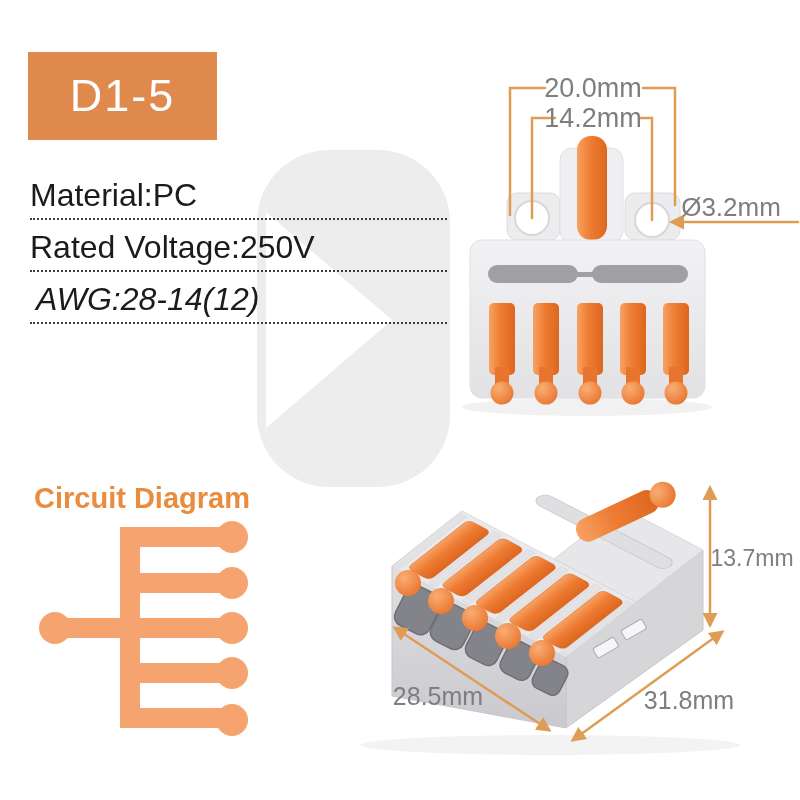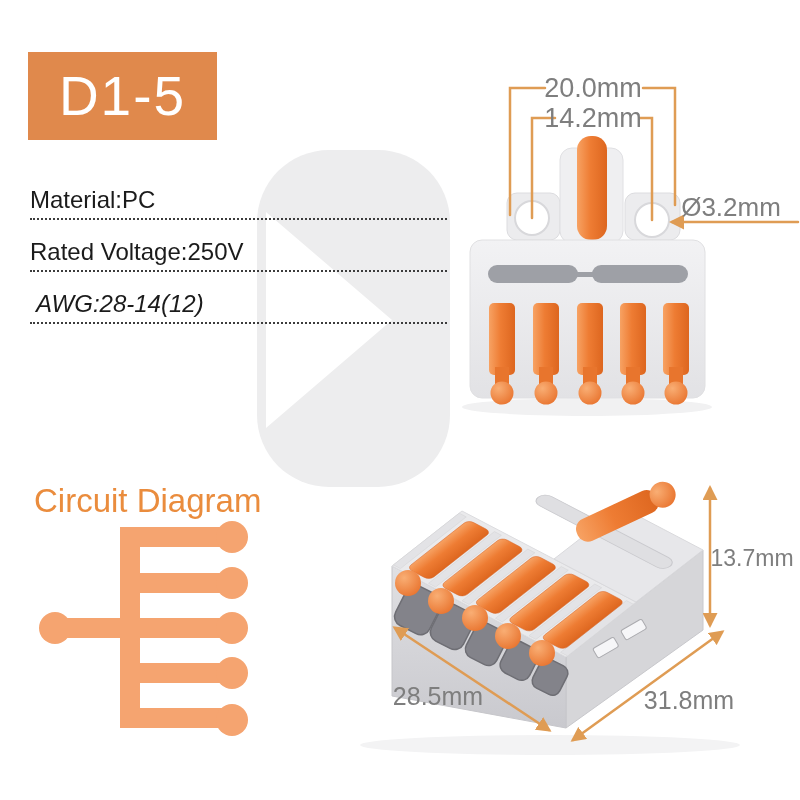--- a/index.html
+++ b/index.html
@@ -6,30 +6,30 @@
   .canvas{position:relative;width:800px;height:800px;background:#fff;overflow:hidden;
           font-family:"Liberation Sans", sans-serif;}
   
   .wm-box{position:absolute;left:257px;top:150px;width:193px;height:337px;
           border-radius:72px;background:var(--watermark,#EDEDEE);z-index:0;}
   .wm-tri{position:absolute;left:266px;top:212px;width:126px;height:216px;background:#fff;
           clip-path:polygon(0 0,100% 50%,0 100%);z-index:0;}
   
   .badge{position:absolute;left:28px;top:52px;width:189px;height:88px;z-index:2;
          background:var(--badge-bg,#E0894C);color:var(--badge-text,#fff);
-         font-size:55px;line-height:88px;text-align:center;letter-spacing:2px;}
+         font-size:45px;line-height:88px;text-align:center;letter-spacing:2px;}
   
   .specs{position:absolute;left:30px;top:168px;width:417px;z-index:2;}
   .spec-row{height:46px;border-bottom:2px dotted var(--dotted-line,#3C3C3C);
             display:flex;align-items:flex-end;padding-bottom:4px;
-            font-size:24px;color:var(--spec-text,#1B1B1B);}
+            font-size:32px;color:var(--spec-text,#1B1B1B);}
   .spec-row.indent{padding-left:6px;font-style:italic;}
   
   .circuit-heading{position:absolute;left:34px;top:482px;z-index:2;
-        font-size:33px;font-weight:normal;color:var(--heading,#EA8C3D);}
+        font-size:29px;font-weight:bold;color:var(--heading,#EA8C3D);}
   .circuit-svg{position:absolute;left:30px;top:515px;z-index:2;}
   .photo-top{position:absolute;left:450px;top:55px;z-index:1;}
   .photo-bottom{position:absolute;left:300px;top:460px;z-index:1;}
   svg text.dim{fill:var(--dim-text,#7E7E7E);}
   .dimline{fill:none;stroke:var(--dim-line,#DF9C54);stroke-width:2.5;stroke-linecap:round;}
 </style>
 </head>
 <body>
 
 <div class="canvas">

